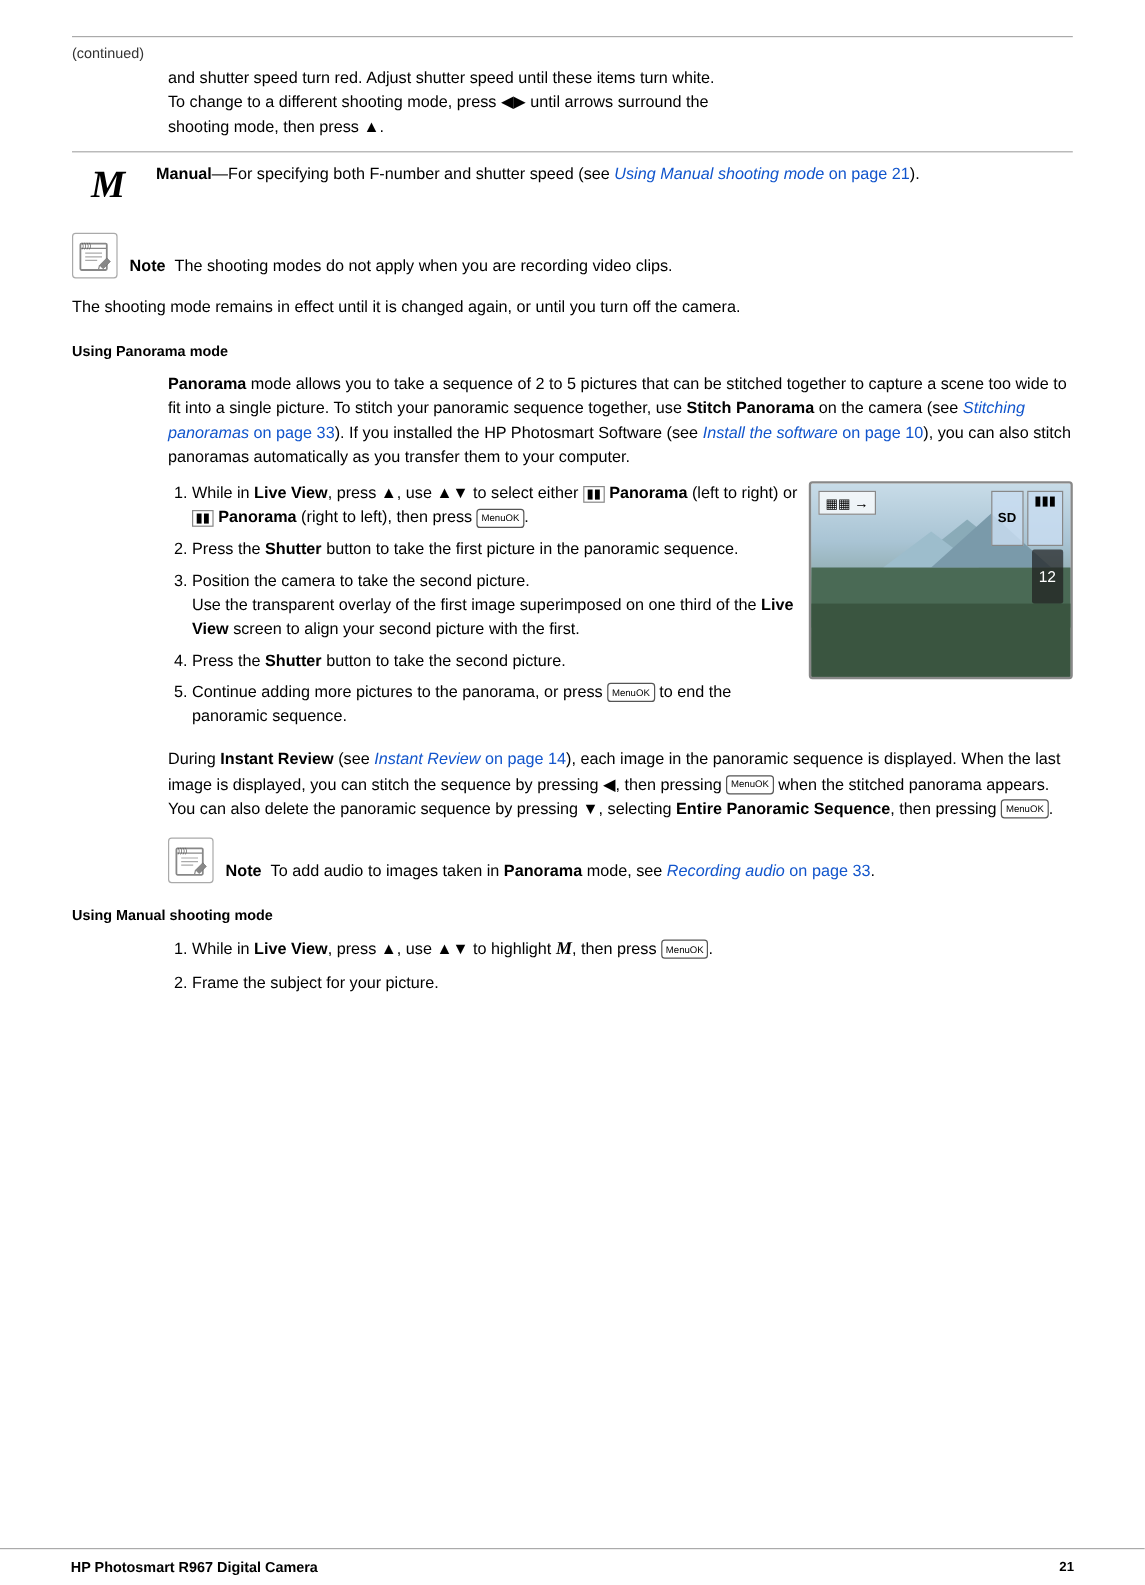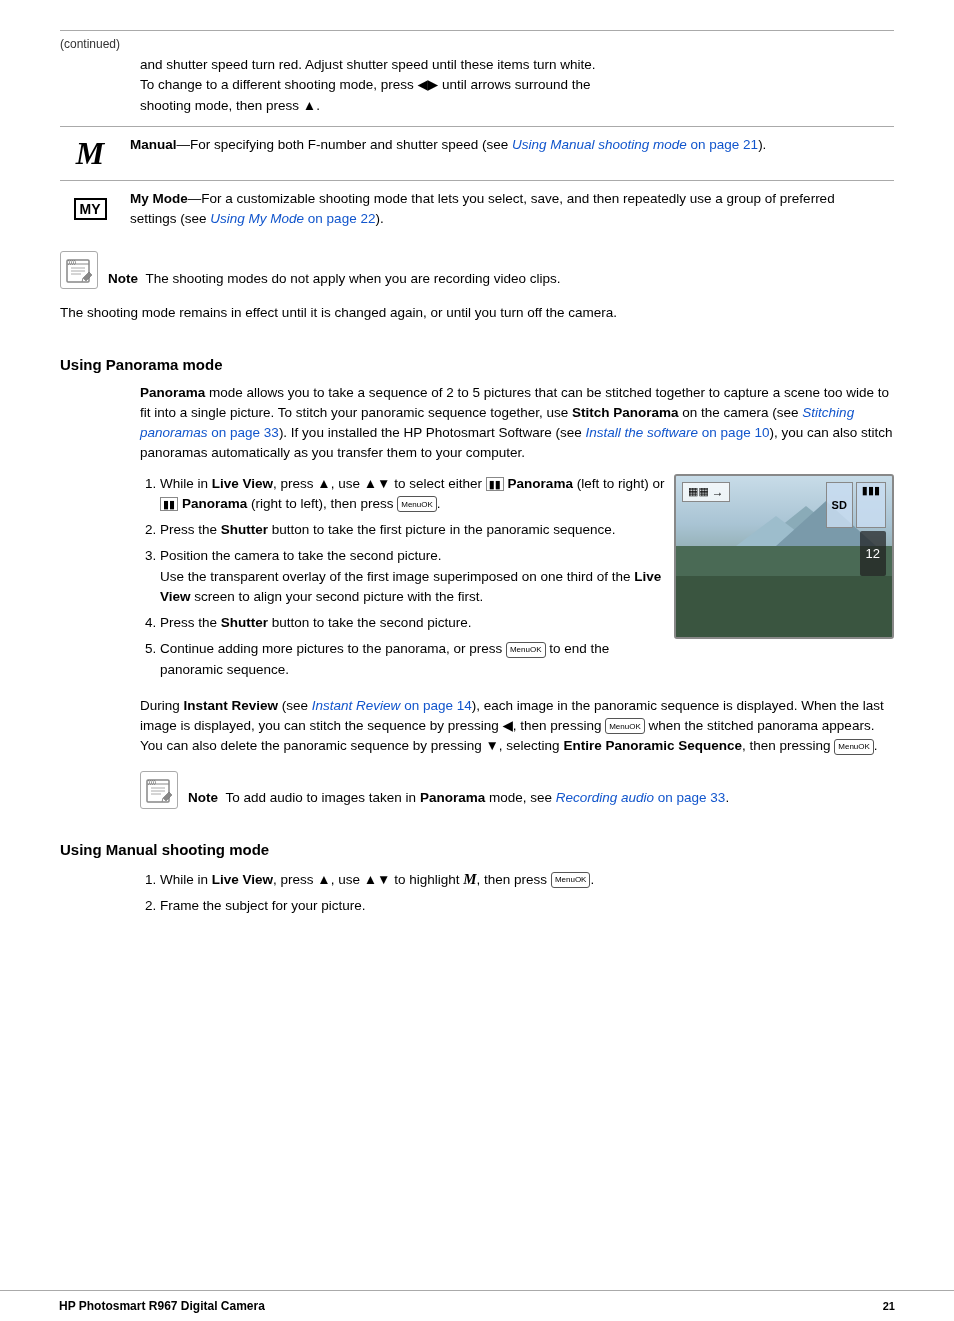--- a/index.html
+++ b/index.html
@@ -90,24 +90,24 @@
     }
     .note-text {
       line-height: 1.5;
       padding-top: 8px;
     }
     .paragraph {
       margin-bottom: 12px;
       line-height: 1.5;
     }
     .section-heading {
-      font-size: 15px;
-      font-weight: bold;
-      margin-bottom: 10px;
-      margin-top: 32px;
+      font-size: 12px;
+      font-weight: bold;
+      margin-bottom: 10px;
+      margin-top: 20px;
     }
     .section-content {
       margin-left: 80px;
     }
     .section-content .paragraph {
       margin-bottom: 10px;
     }
     ol {
       margin-left: 20px;
       margin-bottom: 10px;
@@ -214,28 +214,20 @@
   </div>
 
   <table class="mode-table">
     <tbody>
         <tr>
       <td class="icon-cell">
         <span class="mode-icon-m">M</span>
       </td>
       <td class="text-cell">
         <strong>Manual</strong>—For specifying both F-number and shutter speed (see <a class="link-blue" href="#"><em>Using Manual shooting mode</em> on page 21</a>).
-      </td>
-    </tr>
-    <tr>
-      <td class="icon-cell">
-        <span class="mode-icon-my">MY</span>
-      </td>
-      <td class="text-cell">
-        <strong>My Mode</strong>—For a customizable shooting mode that lets you select, save, and then repeatedly use a group of preferred settings (see <a class="link-blue" href="#"><em>Using My Mode</em> on page 22</a>).
       </td>
     </tr>
   </tbody>
     </table>
 
   <div class="note-box">
     <div class="note-icon">
       <div style="position:relative; width:32px; height:32px;">
         
         <svg width="32" height="32" viewBox="0 0 32 32">

